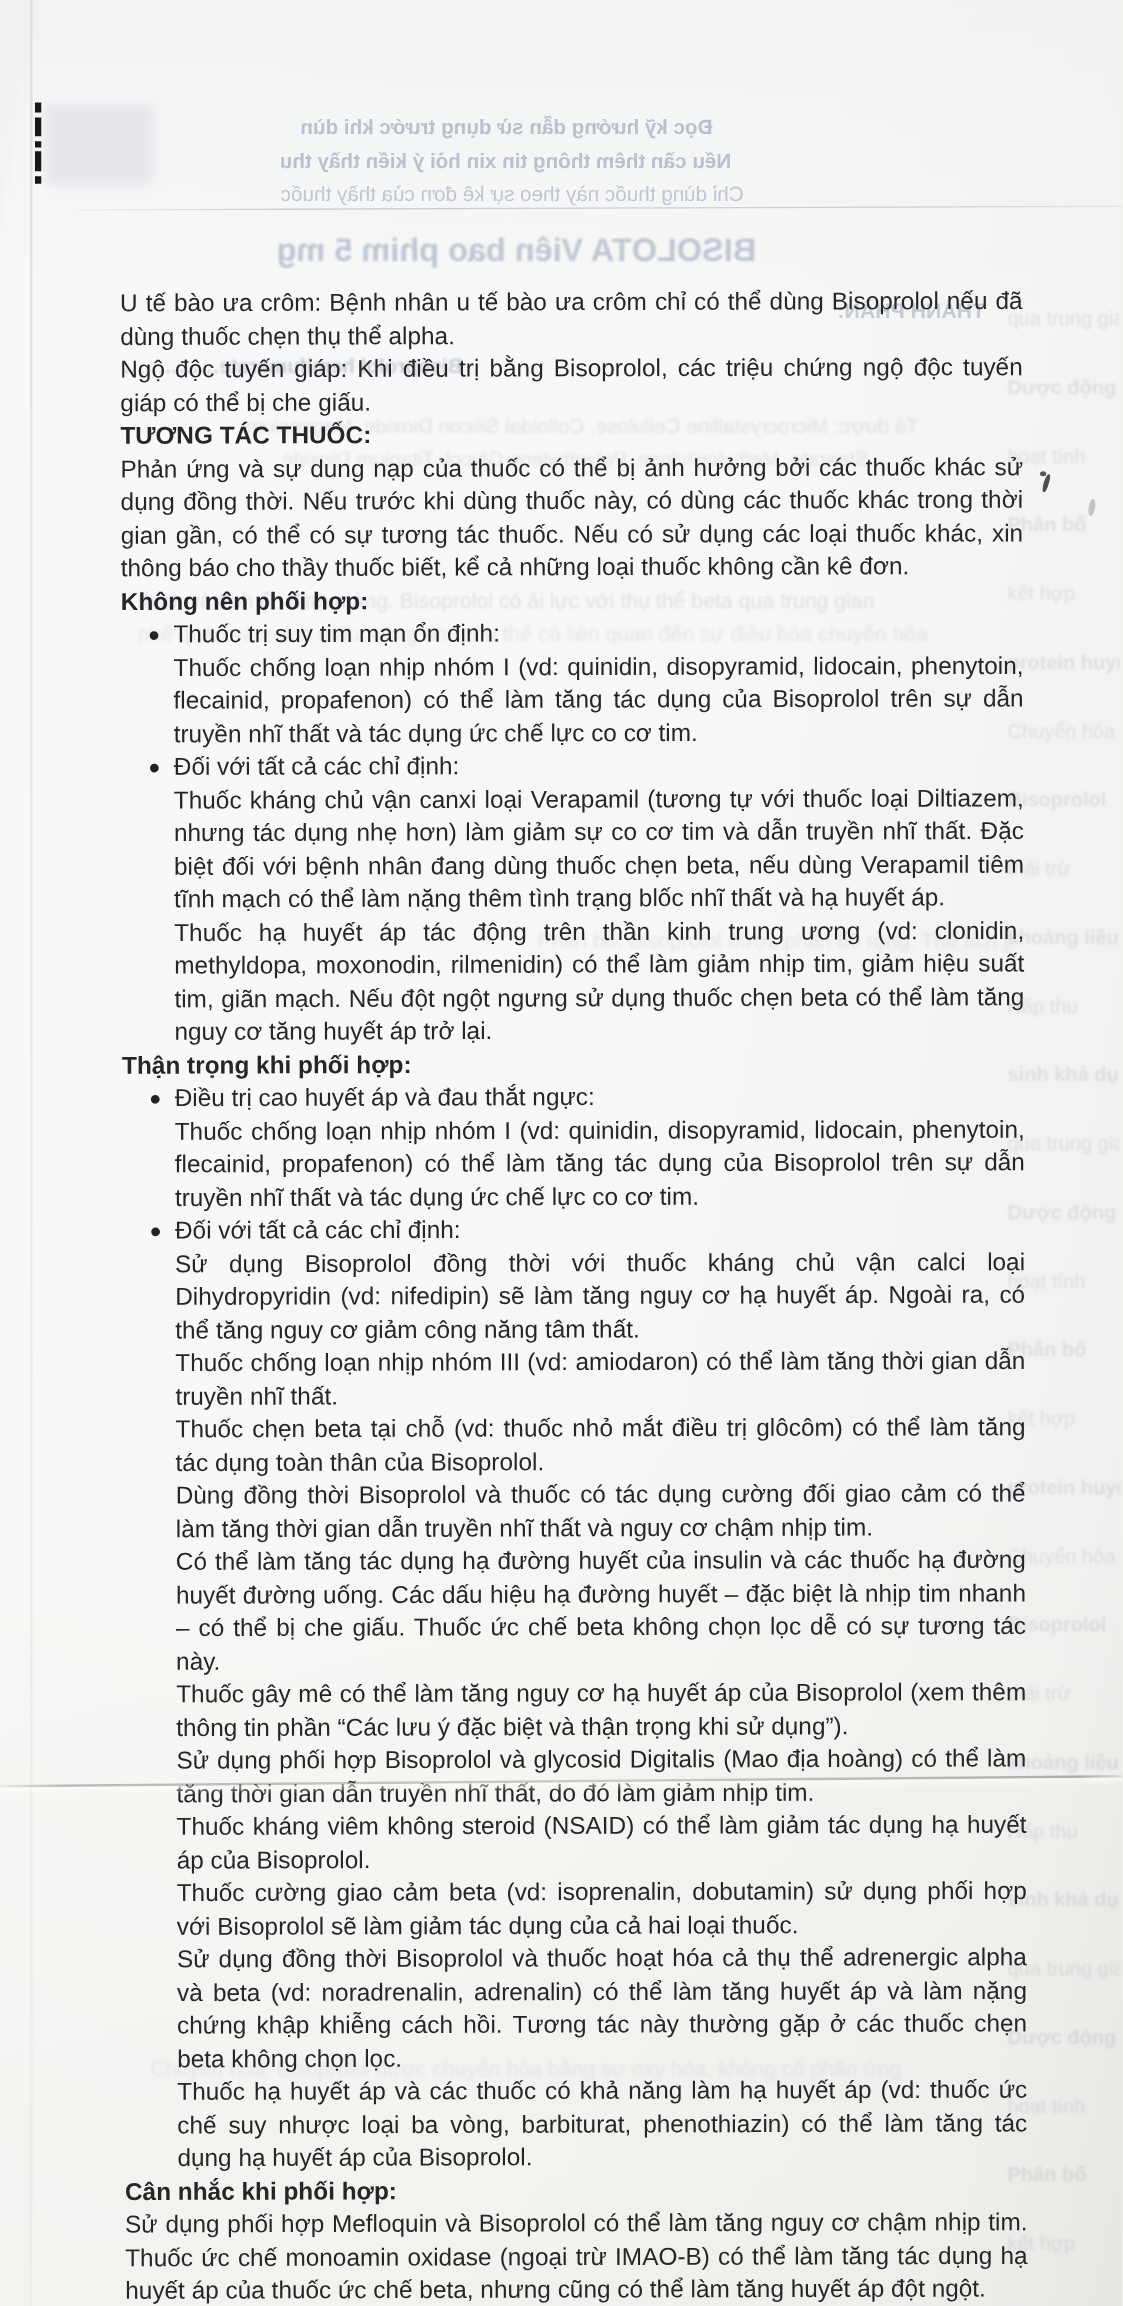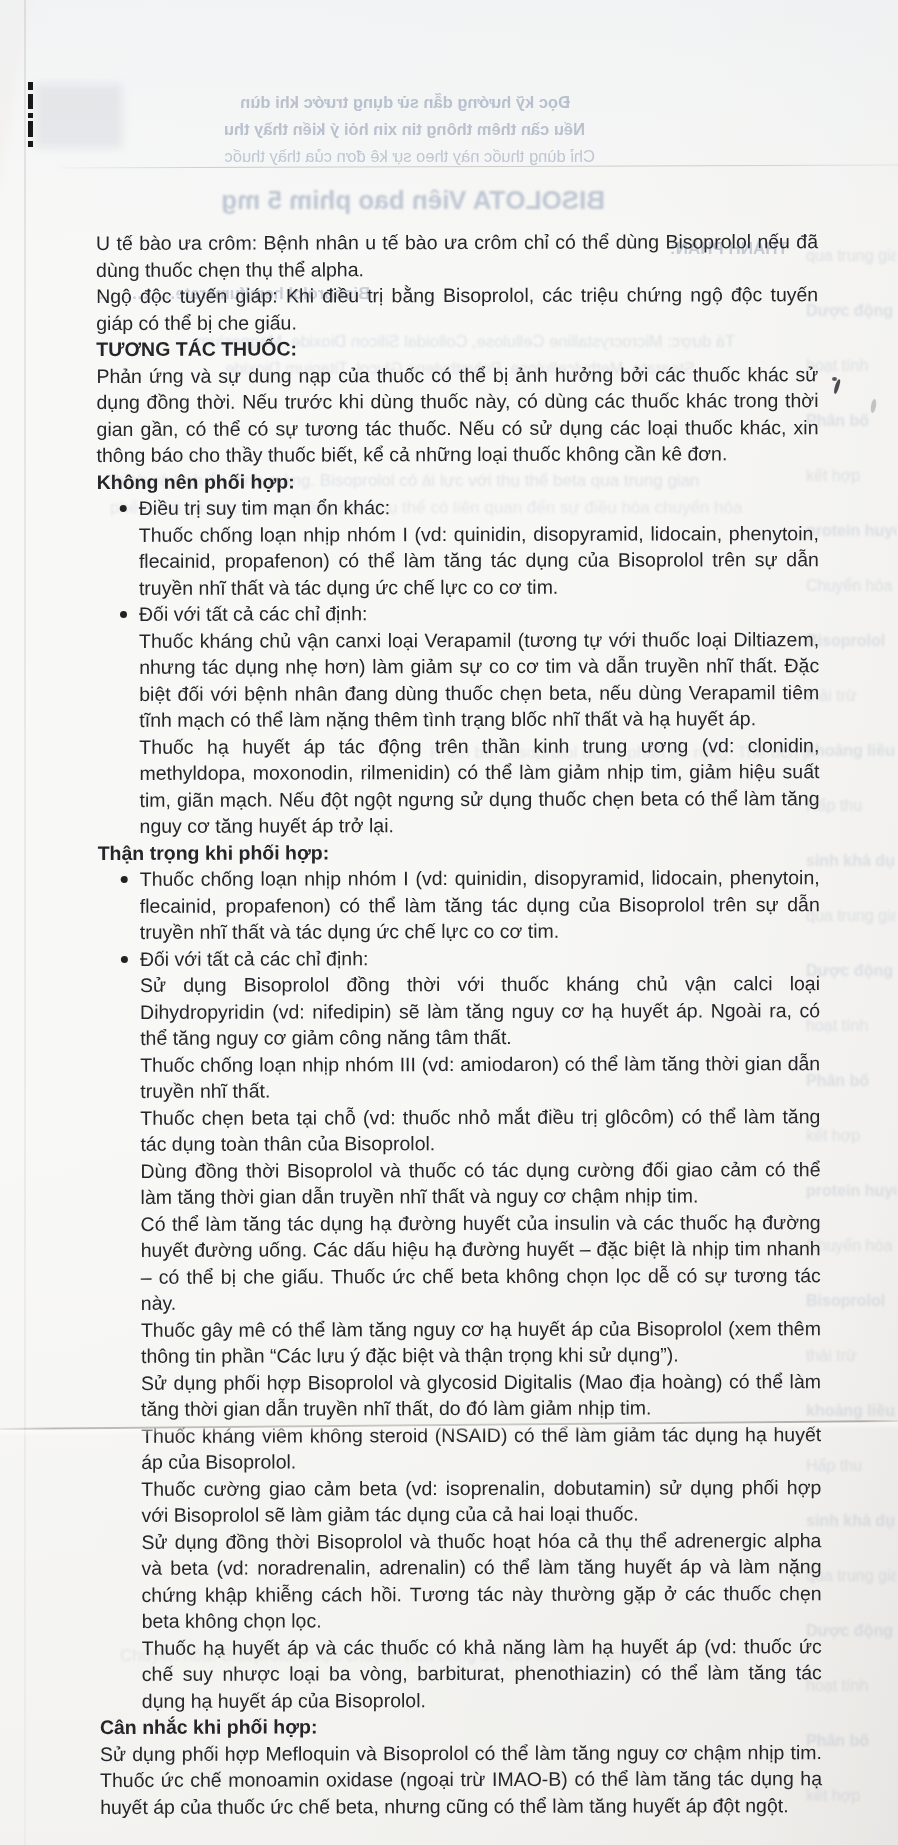--- a/index.html
+++ b/index.html
@@ -104,27 +104,27 @@
       <div class="frag" style="left: 806px; top: 1676px; width: 90px; font-size: 16px; color: rgba(125, 140, 168, 0.2); filter: blur(0.8px); font-weight: normal;">hoạt tính</div>
       <div class="frag" style="left: 806px; top: 1731px; width: 90px; font-size: 16px; color: rgba(125, 140, 168, 0.2); filter: blur(0.8px); font-weight: bold;">Phân bố</div>
       <div class="frag" style="left: 806px; top: 1786px; width: 90px; font-size: 16px; color: rgba(125, 140, 168, 0.2); filter: blur(0.8px); font-weight: normal;">kết hợp</div>
     </div>
   <div id="content">
       <p class="para">U tế bào ưa crôm: Bệnh nhân u tế bào ưa crôm chỉ có thể dùng Bisoprolol nếu đã dùng thuốc chẹn thụ thể alpha.</p>
       <p class="para">Ngộ độc tuyến giáp: Khi điều trị bằng Bisoprolol, các triệu chứng ngộ độc tuyến giáp có thể bị che giấu.</p>
       <p class="h">TƯƠNG TÁC THUỐC:</p>
       <p class="para">Phản ứng và sự dung nạp của thuốc có thể bị ảnh hưởng bởi các thuốc khác sử dụng đồng thời. Nếu trước khi dùng thuốc này, có dùng các thuốc khác trong thời gian gần, có thể có sự tương tác thuốc. Nếu có sử dụng các loại thuốc khác, xin thông báo cho thầy thuốc biết, kể cả những loại thuốc không cần kê đơn.</p>
       <p class="h">Không nên phối hợp:</p>
-      <p class="bl"><span class="dot"></span><span>Điều trị suy tim mạn ổn khác:</span></p>
+      <p class="bl"><span class="dot"></span><span>Thuốc trị suy tim mạn ổn định:</span></p>
       <p class="bb">Thuốc chống loạn nhịp nhóm I (vd: quinidin, disopyramid, lidocain, phenytoin, flecainid, propafenon) có thể làm tăng tác dụng của Bisoprolol trên sự dẫn truyền nhĩ thất và tác dụng ức chế lực co cơ tim.</p>
       <p class="bl"><span class="dot"></span><span>Đối với tất cả các chỉ định:</span></p>
       <p class="bb">Thuốc kháng chủ vận canxi loại Verapamil (tương tự với thuốc loại Diltiazem, nhưng tác dụng nhẹ hơn) làm giảm sự co cơ tim và dẫn truyền nhĩ thất. Đặc biệt đối với bệnh nhân đang dùng thuốc chẹn beta, nếu dùng Verapamil tiêm tĩnh mạch có thể làm nặng thêm tình trạng blốc nhĩ thất và hạ huyết áp.</p>
       <p class="bb">Thuốc hạ huyết áp tác động trên thần kinh trung ương (vd: clonidin, methyldopa, moxonodin, rilmenidin) có thể làm giảm nhịp tim, giảm hiệu suất tim, giãn mạch. Nếu đột ngột ngưng sử dụng thuốc chẹn beta có thể làm tăng nguy cơ tăng huyết áp trở lại.</p>
       <p class="h">Thận trọng khi phối hợp:</p>
-      <p class="bl"><span class="dot"></span></p>
+      <p class="bl"><span class="dot"></span><span>Điều trị cao huyết áp và đau thắt ngực:</span></p>
       <p class="bb">Thuốc chống loạn nhịp nhóm I (vd: quinidin, disopyramid, lidocain, phenytoin, flecainid, propafenon) có thể làm tăng tác dụng của Bisoprolol trên sự dẫn truyền nhĩ thất và tác dụng ức chế lực co cơ tim.</p>
       <p class="bl"><span class="dot"></span><span>Đối với tất cả các chỉ định:</span></p>
       <p class="bb">Sử dụng Bisoprolol đồng thời với thuốc kháng chủ vận calci loại Dihydropyridin (vd: nifedipin) sẽ làm tăng nguy cơ hạ huyết áp. Ngoài ra, có thể tăng nguy cơ giảm công năng tâm thất.</p>
       <p class="bb">Thuốc chống loạn nhịp nhóm III (vd: amiodaron) có thể làm tăng thời gian dẫn truyền nhĩ thất.</p>
       <p class="bb">Thuốc chẹn beta tại chỗ (vd: thuốc nhỏ mắt điều trị glôcôm) có thể làm tăng tác dụng toàn thân của Bisoprolol.</p>
       <p class="bb">Dùng đồng thời Bisoprolol và thuốc có tác dụng cường đối giao cảm có thể làm tăng thời gian dẫn truyền nhĩ thất và nguy cơ chậm nhịp tim.</p>
       <p class="bb">Có thể làm tăng tác dụng hạ đường huyết của insulin và các thuốc hạ đường huyết đường uống. Các dấu hiệu hạ đường huyết – đặc biệt là nhịp tim nhanh – có thể bị che giấu. Thuốc ức chế beta không chọn lọc dễ có sự tương tác này.</p>
       <p class="bb">Thuốc gây mê có thể làm tăng nguy cơ hạ huyết áp của Bisoprolol (xem thêm thông tin phần “Các lưu ý đặc biệt và thận trọng khi sử dụng”).</p>
       <p class="bb">Sử dụng phối hợp Bisoprolol và glycosid Digitalis (Mao địa hoàng) có thể làm tăng thời gian dẫn truyền nhĩ thất, do đó làm giảm nhịp tim.</p>
       <p class="bb">Thuốc kháng viêm không steroid (NSAID) có thể làm giảm tác dụng hạ huyết áp của Bisoprolol.</p>

